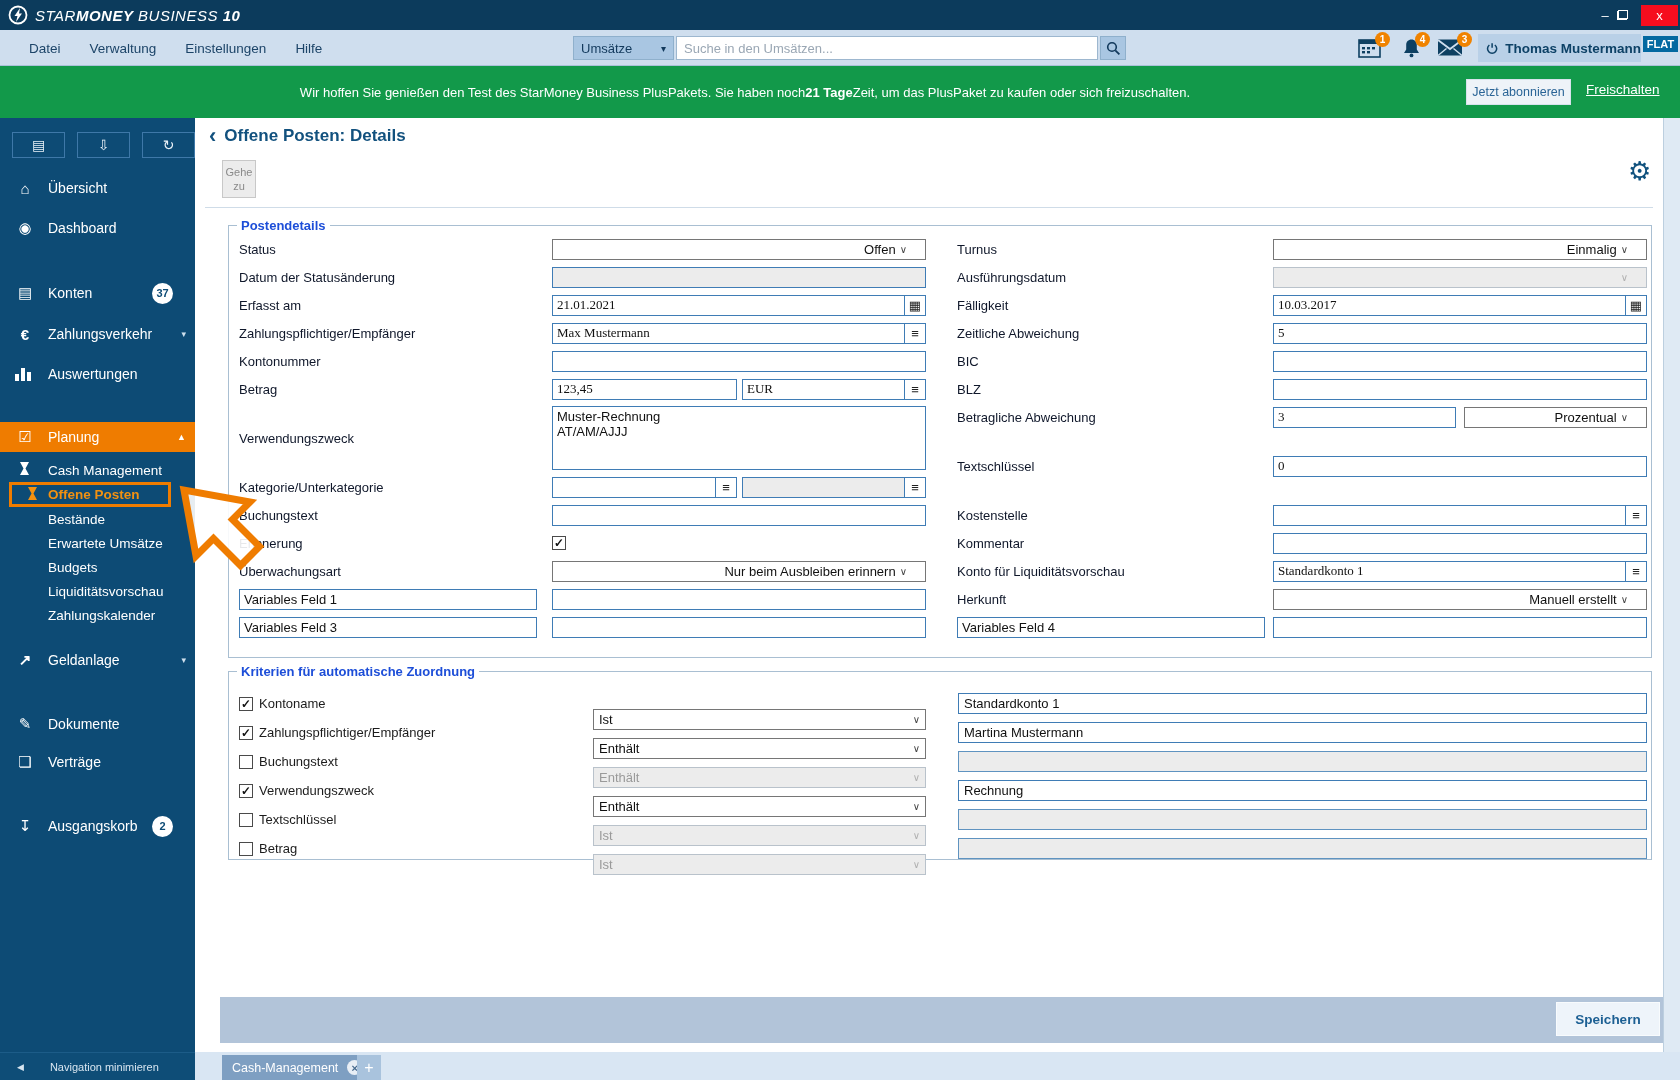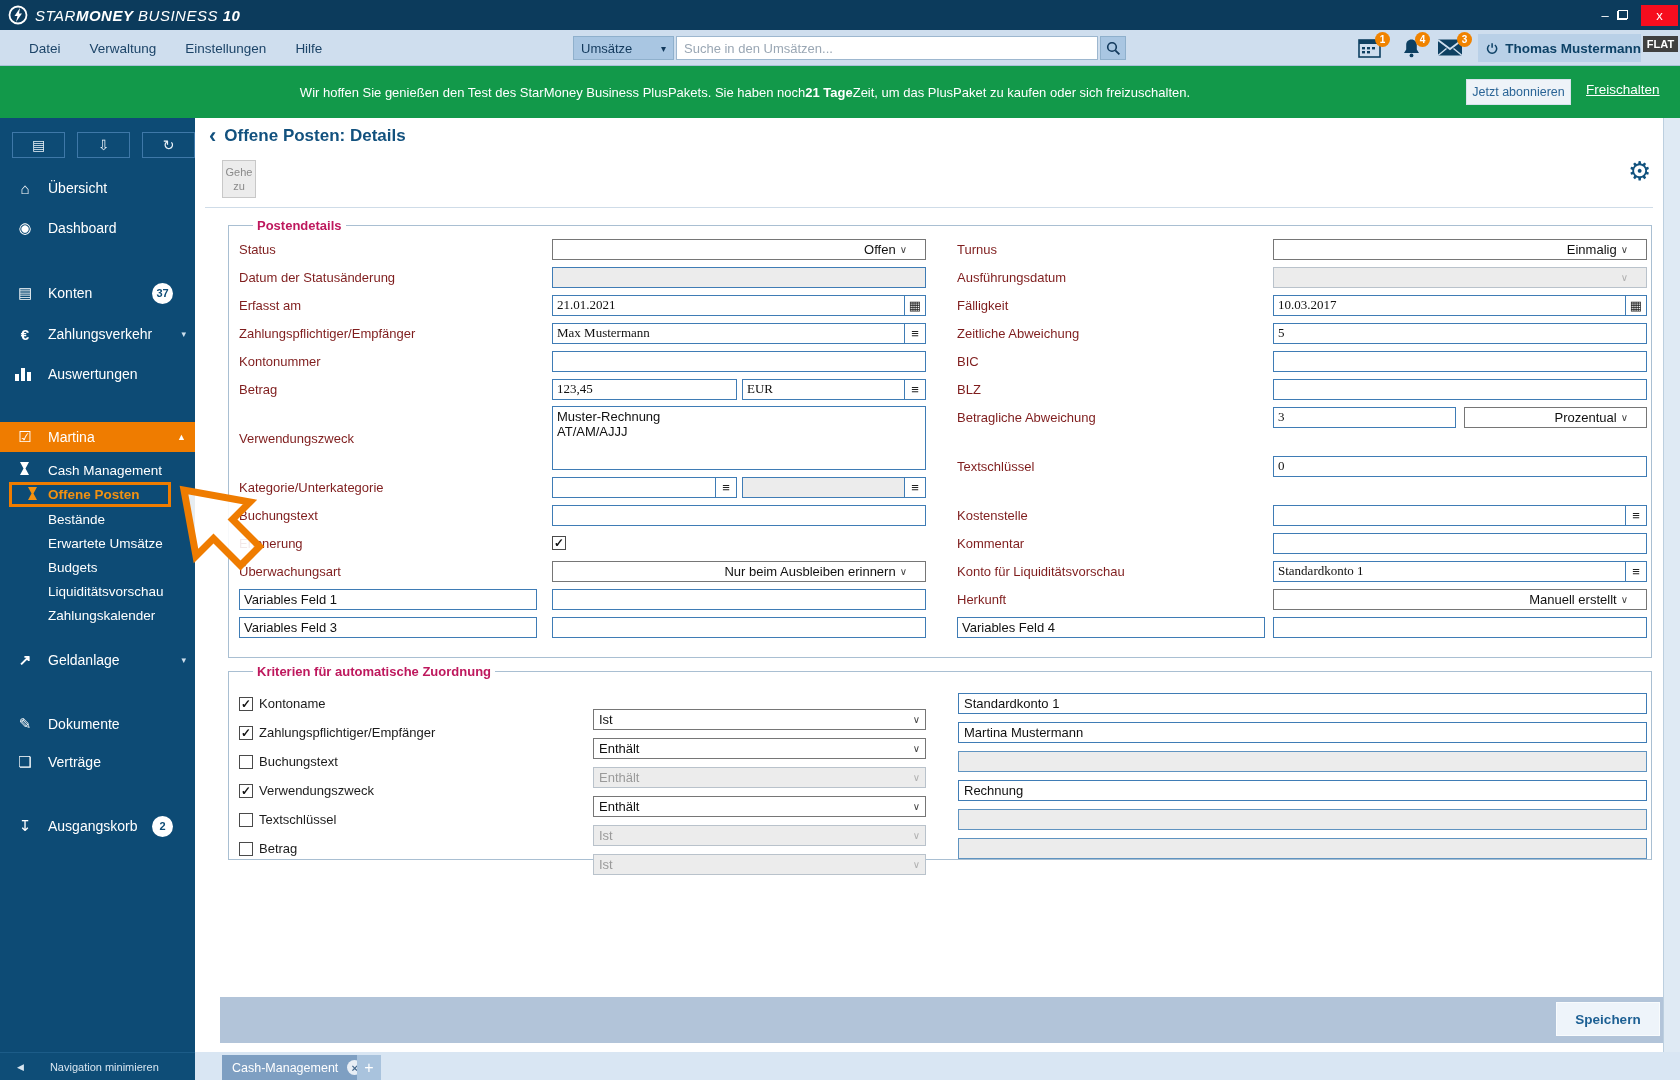--- a/index.html
+++ b/index.html
@@ -23,21 +23,21 @@
   .menu-items { position:absolute; left:29px; top:0; height:36px; display:flex; align-items:center; gap:29px; }
   .menu-item { font-size:13.5px; color:#1c4468; cursor:default; }
   .search-scope { position:absolute; left:573px; top:6px; width:101px; height:24px; background:#a9c6e2; border:1px solid #8fb0cc; color:#12395c; font-size:13px; display:flex; align-items:center; justify-content:space-between; padding:0 7px; }
   .search-input { position:absolute; left:676px; top:6px; width:422px; height:24px; border:1px solid #9db7cf; background:#fff; font-family:"Liberation Sans",sans-serif; font-size:13px; padding:0 7px; color:#333; }
   .search-input::placeholder { color:#9aa7b4; }
   .search-btn { position:absolute; left:1100px; top:6px; width:26px; height:24px; background:#a9c6e2; border:1px solid #8fb0cc; display:flex; align-items:center; justify-content:center; }
   .mb-icon { position:absolute; top:8px; }
   .badge { position:absolute; top:-6px; right:-9px; min-width:15px; height:15px; border-radius:8px; background:#f08300; color:#fff; font-size:10px; font-weight:bold; display:flex; align-items:center; justify-content:center; padding:0 3px; }
   .user-chip { position:absolute; left:1478px; top:4px; width:163px; height:28px; background:#b9d0e7; display:flex; align-items:center; padding-left:8px; gap:7px; }
   .user-name { color:#0d4166; font-weight:bold; font-size:13.5px; white-space:nowrap; }
-  .flat-badge { position:absolute; left:1643px; top:6px; width:35px; height:16px; background:#404040; color:#fff; font-weight:bold; font-size:11px; display:flex; align-items:center; justify-content:center; }
+  .flat-badge { position:absolute; left:1643px; top:6px; width:35px; height:16px; background:#0369a1; color:#fff; font-weight:bold; font-size:11px; display:flex; align-items:center; justify-content:center; }
 
   
   .banner { position:absolute; left:0; top:66px; width:1680px; height:52px; background:#12994a; }
   .banner-text { position:absolute; left:745px; top:0; height:52px; transform:translateX(-50%); display:flex; align-items:center; color:#fff; font-size:13px; white-space:nowrap; }
   .banner-text b { font-weight:bold; }
   .subscribe-btn { position:absolute; left:1466px; top:13px; width:105px; height:26px; background:#eef3f8; border:1px solid #d7e2ec; color:#2a6496; font-size:12.5px; display:flex; align-items:center; justify-content:center; }
   .unlock-link { position:absolute; left:1586px; top:16px; color:#fff; font-size:13.5px; text-decoration:underline; }
 
   
   .sidebar { position:absolute; left:0; top:118px; width:195px; height:934px; background:#0d4b75; color:#fff; }
@@ -63,29 +63,29 @@
   .content { position:absolute; left:195px; top:118px; width:1468px; height:934px; background:#fff; }
   .right-strip { position:absolute; left:1663px; top:118px; width:17px; height:962px; background:#dfeaf4; border-left:1px solid #bccfdf; }
   .page-title { position:absolute; left:14px; top:8px; display:flex; align-items:center; color:#12517e; }
   .back-chev { font-size:22px; font-weight:bold; margin-right:8px; line-height:20px; }
   .title-text { font-size:17px; font-weight:bold; }
   .goto-btn { position:absolute; left:27px; top:42px; width:34px; height:38px; background:#ececec; border:1px solid #c8c8c8; color:#8a8a8a; font-size:11px; text-align:center; padding-top:4px; line-height:1.3; }
   .gear { position:absolute; left:1433px; top:38px; font-size:26px; color:#11527e; }
   .hdr-divider { position:absolute; left:10px; top:89px; width:1448px; height:1px; background:#cfdce8; }
 
   fieldset.fs { position:absolute; left:33px; width:1424px; border:1px solid #a9bfd2; }
-  fieldset.fs legend { margin-left:24px; padding:0 4px; font-size:13px; font-weight:bold; color:#be185d; }
+  fieldset.fs legend { margin-left:8px; padding:0 4px; font-size:13px; font-weight:bold; color:#1d4ed8; }
   .fs1 { top:100px; height:440px; }
   .fs2 { top:546px; height:196px; }
 
   .colL { position:absolute; left:10px; top:2px; width:700px; }
   .colR { position:absolute; left:728px; top:2px; width:692px; }
   .frow { display:flex; align-items:center; height:28px; }
   .frow.tall { height:70px; }
-  .lbl { width:313px; flex:none; font-size:13px; color:#7f1d1d; padding-right:6px; }
+  .lbl { width:313px; flex:none; font-size:13px; color:#0f172a; padding-right:6px; }
   .colR .lbl { width:316px; }
   .fw { width:374px; flex:none; display:flex; align-items:center; height:21px; }
   .txt { flex:1; min-width:0; height:21px; border:1px solid #3f7cb5; background:#fff; font-family:Liberation Serif, serif; font-size:13px; padding:0 4px; color:#111; }
   .txt.disb { background:#ececec; }
   .btn-ic { width:22px; height:21px; flex:none; border:1px solid #3f7cb5; margin-left:-1px; background:#fff; display:flex; align-items:center; justify-content:center; font-size:13px; color:#222; }
   .sel { flex:1; min-width:0; height:21px; border:1px solid #767676; background:#fff; display:flex; align-items:center; justify-content:flex-end; padding:0 18px; font-size:13px; color:#111; }
   .sel .chev { font-size:10px; color:#444; margin-left:4px; }
   .sel.dis { background:#ececec; border-color:#b9c2cb; color:#9a9a9a; }
   .sel.dis .chev { color:#b0b0b0; }
   .gap5 { width:5px; flex:none; } .gap8 { width:8px; flex:none; }
@@ -241,21 +241,21 @@
         <span class="bars">
           <span style="height:7px;"></span>
           <span style="height:13px;"></span>
           <span style="height:9px;"></span>
         </span>
         <span>Auswertungen</span>
       </div>
 
     <div class="planung-bar">
         <span class="sb-ic">☑</span>
-        <span>Martina</span>
+        <span>Planung</span>
         <span class="sb-chev" style="color:#fff;">▲</span>
       </div>
 
     <ul class="sb-sub">
       <li>
           <span class="hg"><svg width="11" height="15" viewBox="0 0 11 15">
               <path d="M1 1h9L6.5 7.5 10 14H1l3.5-6.5z" fill="#fff"></path>
             </svg></span>
           <span>Cash Management</span>
         </li>

